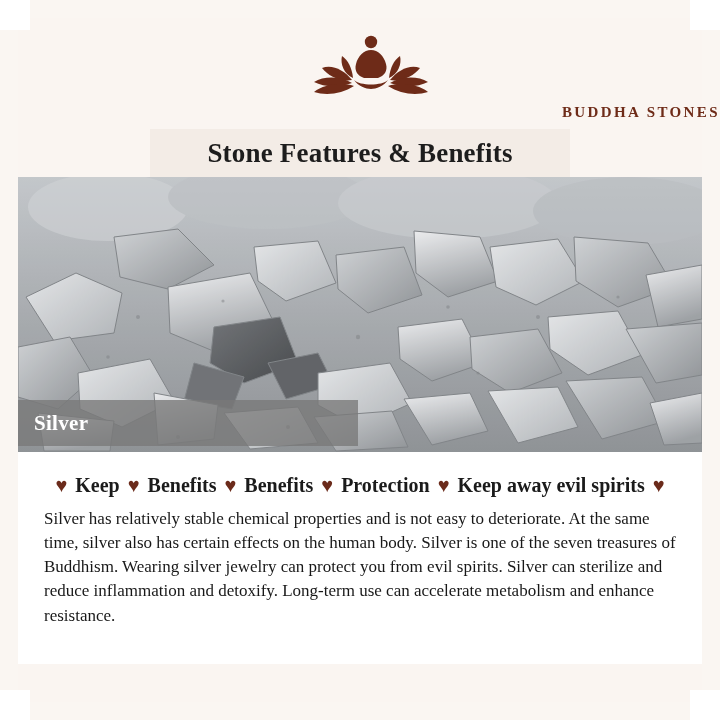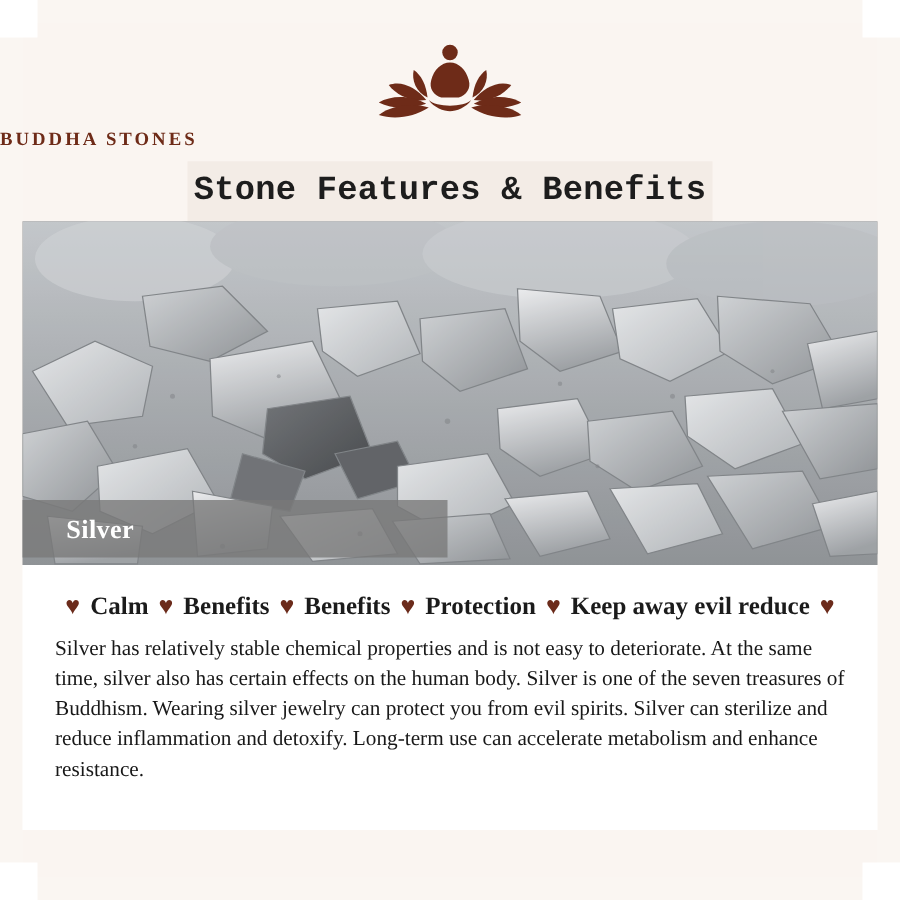--- a/index.html
+++ b/index.html
@@ -40,21 +40,22 @@
     bottom: 18px;
     background: #faf5f1;
   }
 
   
   .logo-block {
     position: absolute;
     top: 28px;
     left: 0;
     right: 0;
-    text-align: left;
+    text-align: right;
+    padding-left: 22px;
   }
   .logo-mark {
     width: 170px;
     height: 72px;
     margin: 0 auto;
     display: block;
   }
   .brand-name {
     margin-top: 4px;
     font-family: "Liberation Serif", serif;
@@ -70,21 +71,21 @@
     top: 129px;
     left: 150px;
     width: 420px;
     height: 48px;
     background: #f3ece6;
     display: flex;
     align-items: center;
     justify-content: center;
   }
   .title-text {
-    font-family: Liberation Mono, monospace;
+    font-family: Liberation Serif, serif;
     font-size: 27px;
     font-weight: bold;
     color: #1d1d1d;
     letter-spacing: 0.2px;
   }
 
   
   .hero {
     position: absolute;
     top: 177px;
@@ -104,21 +105,21 @@
     height: 46px;
     background: rgba(120,120,120,0.78);
     display: flex;
     align-items: center;
   }
   .caption-text {
     color: #ffffff;
     font-family: "Liberation Serif", serif;
     font-size: 21px;
     font-weight: bold;
-    padding-left: 35px;
+    padding-left: 16px;
     letter-spacing: 0.3px;
   }
 
   
   .text-panel {
     position: absolute;
     top: 452px;
     left: 18px;
     width: 684px;
     height: 212px;
@@ -271,21 +272,21 @@
       </g>
       <rect x="0" y="0" width="684" height="275" fill="#9aa0a4" opacity="0.12"></rect>
     </svg>
   </div>
 
   <div class="caption-bar">
     <div class="caption-text">Silver</div>
   </div>
 
   <div class="text-panel">
-    <div class="keywords"><span class="heart">♥</span><span> Calm </span><span class="heart">♥</span><span> Benefits </span><span class="heart">♥</span><span> Benefits </span><span class="heart">♥</span><span> Protection </span><span class="heart">♥</span><span> Keep away evil reduce </span><span class="heart">♥</span></div>
+    <div class="keywords"><span class="heart">♥</span><span> Keep </span><span class="heart">♥</span><span> Benefits </span><span class="heart">♥</span><span> Benefits </span><span class="heart">♥</span><span> Protection </span><span class="heart">♥</span><span> Keep away evil spirits </span><span class="heart">♥</span></div>
     <div class="body-copy">Silver has relatively stable chemical properties and is not easy to deteriorate. At the same time, silver also has certain effects on the human body. Silver is one of the seven treasures of Buddhism. Wearing silver jewelry can protect you from evil spirits. Silver can sterilize and reduce inflammation and detoxify. Long-term use can accelerate metabolism and enhance resistance.</div>
   </div>
 
   <div class="footer-space"></div>
 
   <div class="corner tl"></div>
   <div class="corner tr"></div>
   <div class="corner bl"></div>
   <div class="corner br"></div>
 </div>

